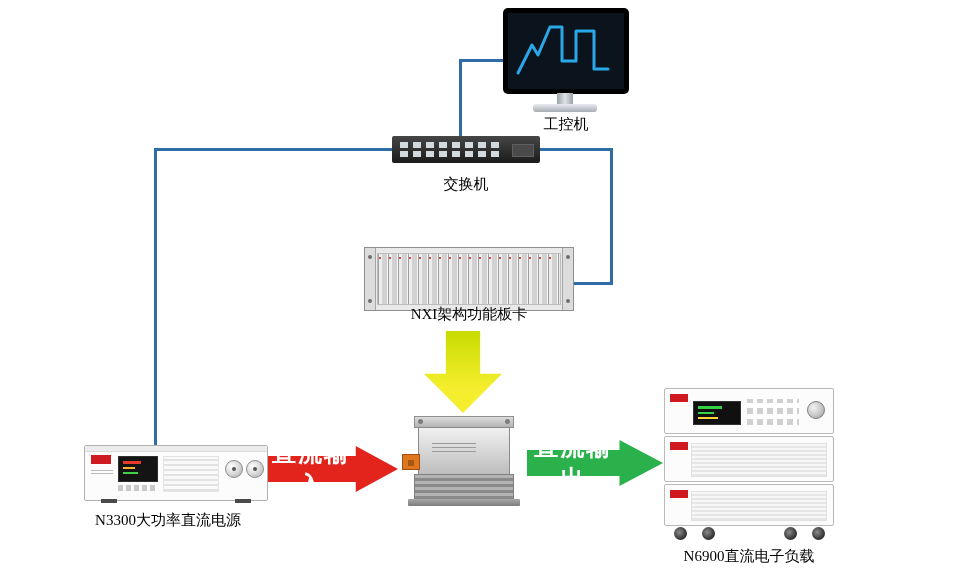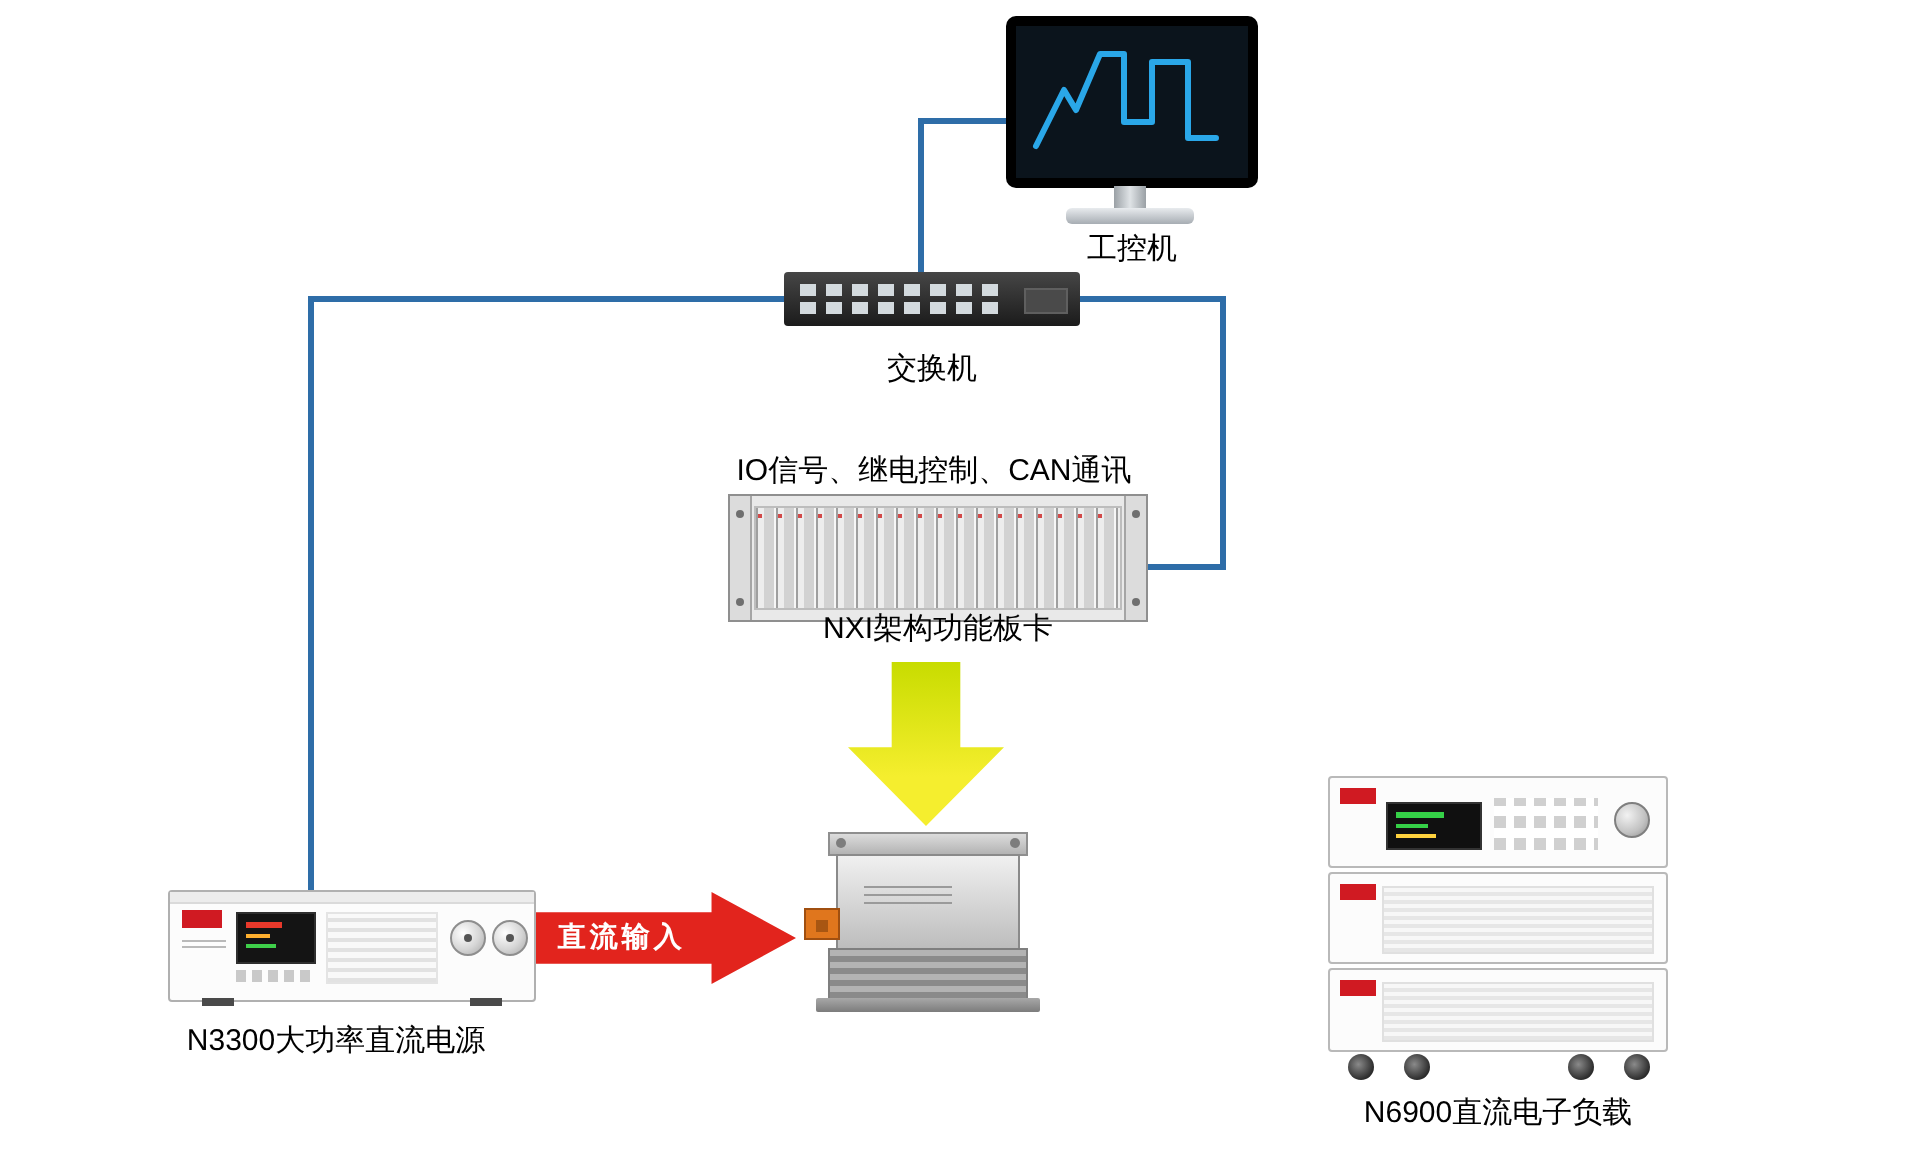--- a/index.html
+++ b/index.html
@@ -6,21 +6,21 @@
   .canvas {
     position:relative; width:957px; height:581px; background:#ffffff;
     overflow:hidden; font-family:"Liberation Sans","DejaVu Sans",sans-serif;
   }
   
   .line { position:absolute; background:var(--line-color,#2e6da8); }
 
   
   .label {
     position:absolute; transform:translateX(-50%); white-space:nowrap;
-    font-family:Liberation Sans, sans-serif;
+    font-family:Liberation Serif, serif;
     font-size:15px; color:#000;
   }
 
   
   .pc-screen { position:absolute; left:503px; top:8px; width:126px; height:86px;
     background:#000; border-radius:5px; }
   .pc-screen-inner { position:absolute; left:5px; top:5px; right:5px; bottom:5px;
     background:#0b141c; overflow:hidden; }
   .pc-neck { position:absolute; left:557px; top:93px; width:16px; height:12px;
     background:linear-gradient(90deg,#9aa0a5,#dfe3e6 50%,#9aa0a5); }
@@ -75,21 +75,21 @@
   .bolt { position:absolute; width:5px; height:5px; border-radius:50%; background:#7d7d7d; }
 
   
   .arrow-right { position:absolute; }
   .arrow-right .shape { position:absolute; inset:0;
     clip-path:polygon(0 22%, 68% 22%, 68% 0, 100% 50%, 68% 100%, 68% 78%, 0 78%); }
   .arrow-right.input .shape  { background:var(--dc-input,#e60012); }
   .arrow-right.output .shape { background:var(--dc-output,#22b14c); }
   .arrow-label { position:absolute; left:0; width:68%; top:50%;
     transform:translateY(-50%); text-align:center; color:#fff; font-weight:bold;
-    font-size:14px; letter-spacing:2px; font-family:"Liberation Sans","DejaVu Sans",sans-serif; }
+    font-size:24px; letter-spacing:2px; font-family:"Liberation Sans","DejaVu Sans",sans-serif; }
   .arrow-right.input  { left:266px; top:446px; width:132px; height:46px; }
   .arrow-right.output { left:527px; top:440px; width:136px; height:46px; }
 
   
   .psu { position:absolute; left:84px; top:445px; width:184px; height:56px;
     background:#fcfcfc; border:1px solid #b0b0b0; border-radius:2px; box-sizing:border-box; }
   .psu-topstrip { position:absolute; left:0; right:0; top:0; height:5px;
     background:#ececec; border-bottom:1px solid #dadada; }
   .psu-logo { position:absolute; left:6px; top:9px; width:20px; height:9px; background:#d01a22; }
   .psu-text { position:absolute; left:6px; top:22px; width:22px; height:6px;
@@ -161,21 +161,20 @@
   <div class="pc-base"></div>
   <div class="label" style="left:566px; top:115px;">工控机</div>
 
   <div class="switch-body">
     <div class="port-row r1"></div>
     <div class="port-row r2"></div>
     <div class="switch-panel"></div>
   </div>
   <div class="label" style="left:466px; top:175px;text-align:right;">交换机</div>
 
-  <div class="label" style="left:467px; top:226px;">IO信号、继电控制、CAN通讯</div>
 
   <div class="rack">
     <div class="rack-ear left">
       <span class="hole h1"></span>
       <span class="hole h2"></span>
     </div>
     <div class="rack-ear right">
       <span class="hole h1"></span>
       <span class="hole h2"></span>
     </div>
@@ -197,20 +196,24 @@
     <div class="dut-connector">
       <span class="dut-connector-pin"></span>
     </div>
   </div>
 
   <div class="arrow-right input">
     <div class="shape"></div>
     <div class="arrow-label">直流输入</div>
   </div>
 
+  <div class="arrow-right output">
+    <div class="shape"></div>
+    <div class="arrow-label">直流输出</div>
+  </div>
 
   <div class="psu">
     <div class="psu-topstrip"></div>
     <div class="psu-logo"></div>
     <div class="psu-text"></div>
     <div class="psu-display">
       <span class="seg" style="left:4px; top:4px; width:18px; height:3px; background:#e8392b;"></span>
       <span class="seg" style="left:4px; top:10px; width:12px; height:2px; background:#ffb02e;"></span>
       <span class="seg" style="left:4px; top:15px; width:15px; height:2px; background:#3fcf4a;"></span>
     </div>

